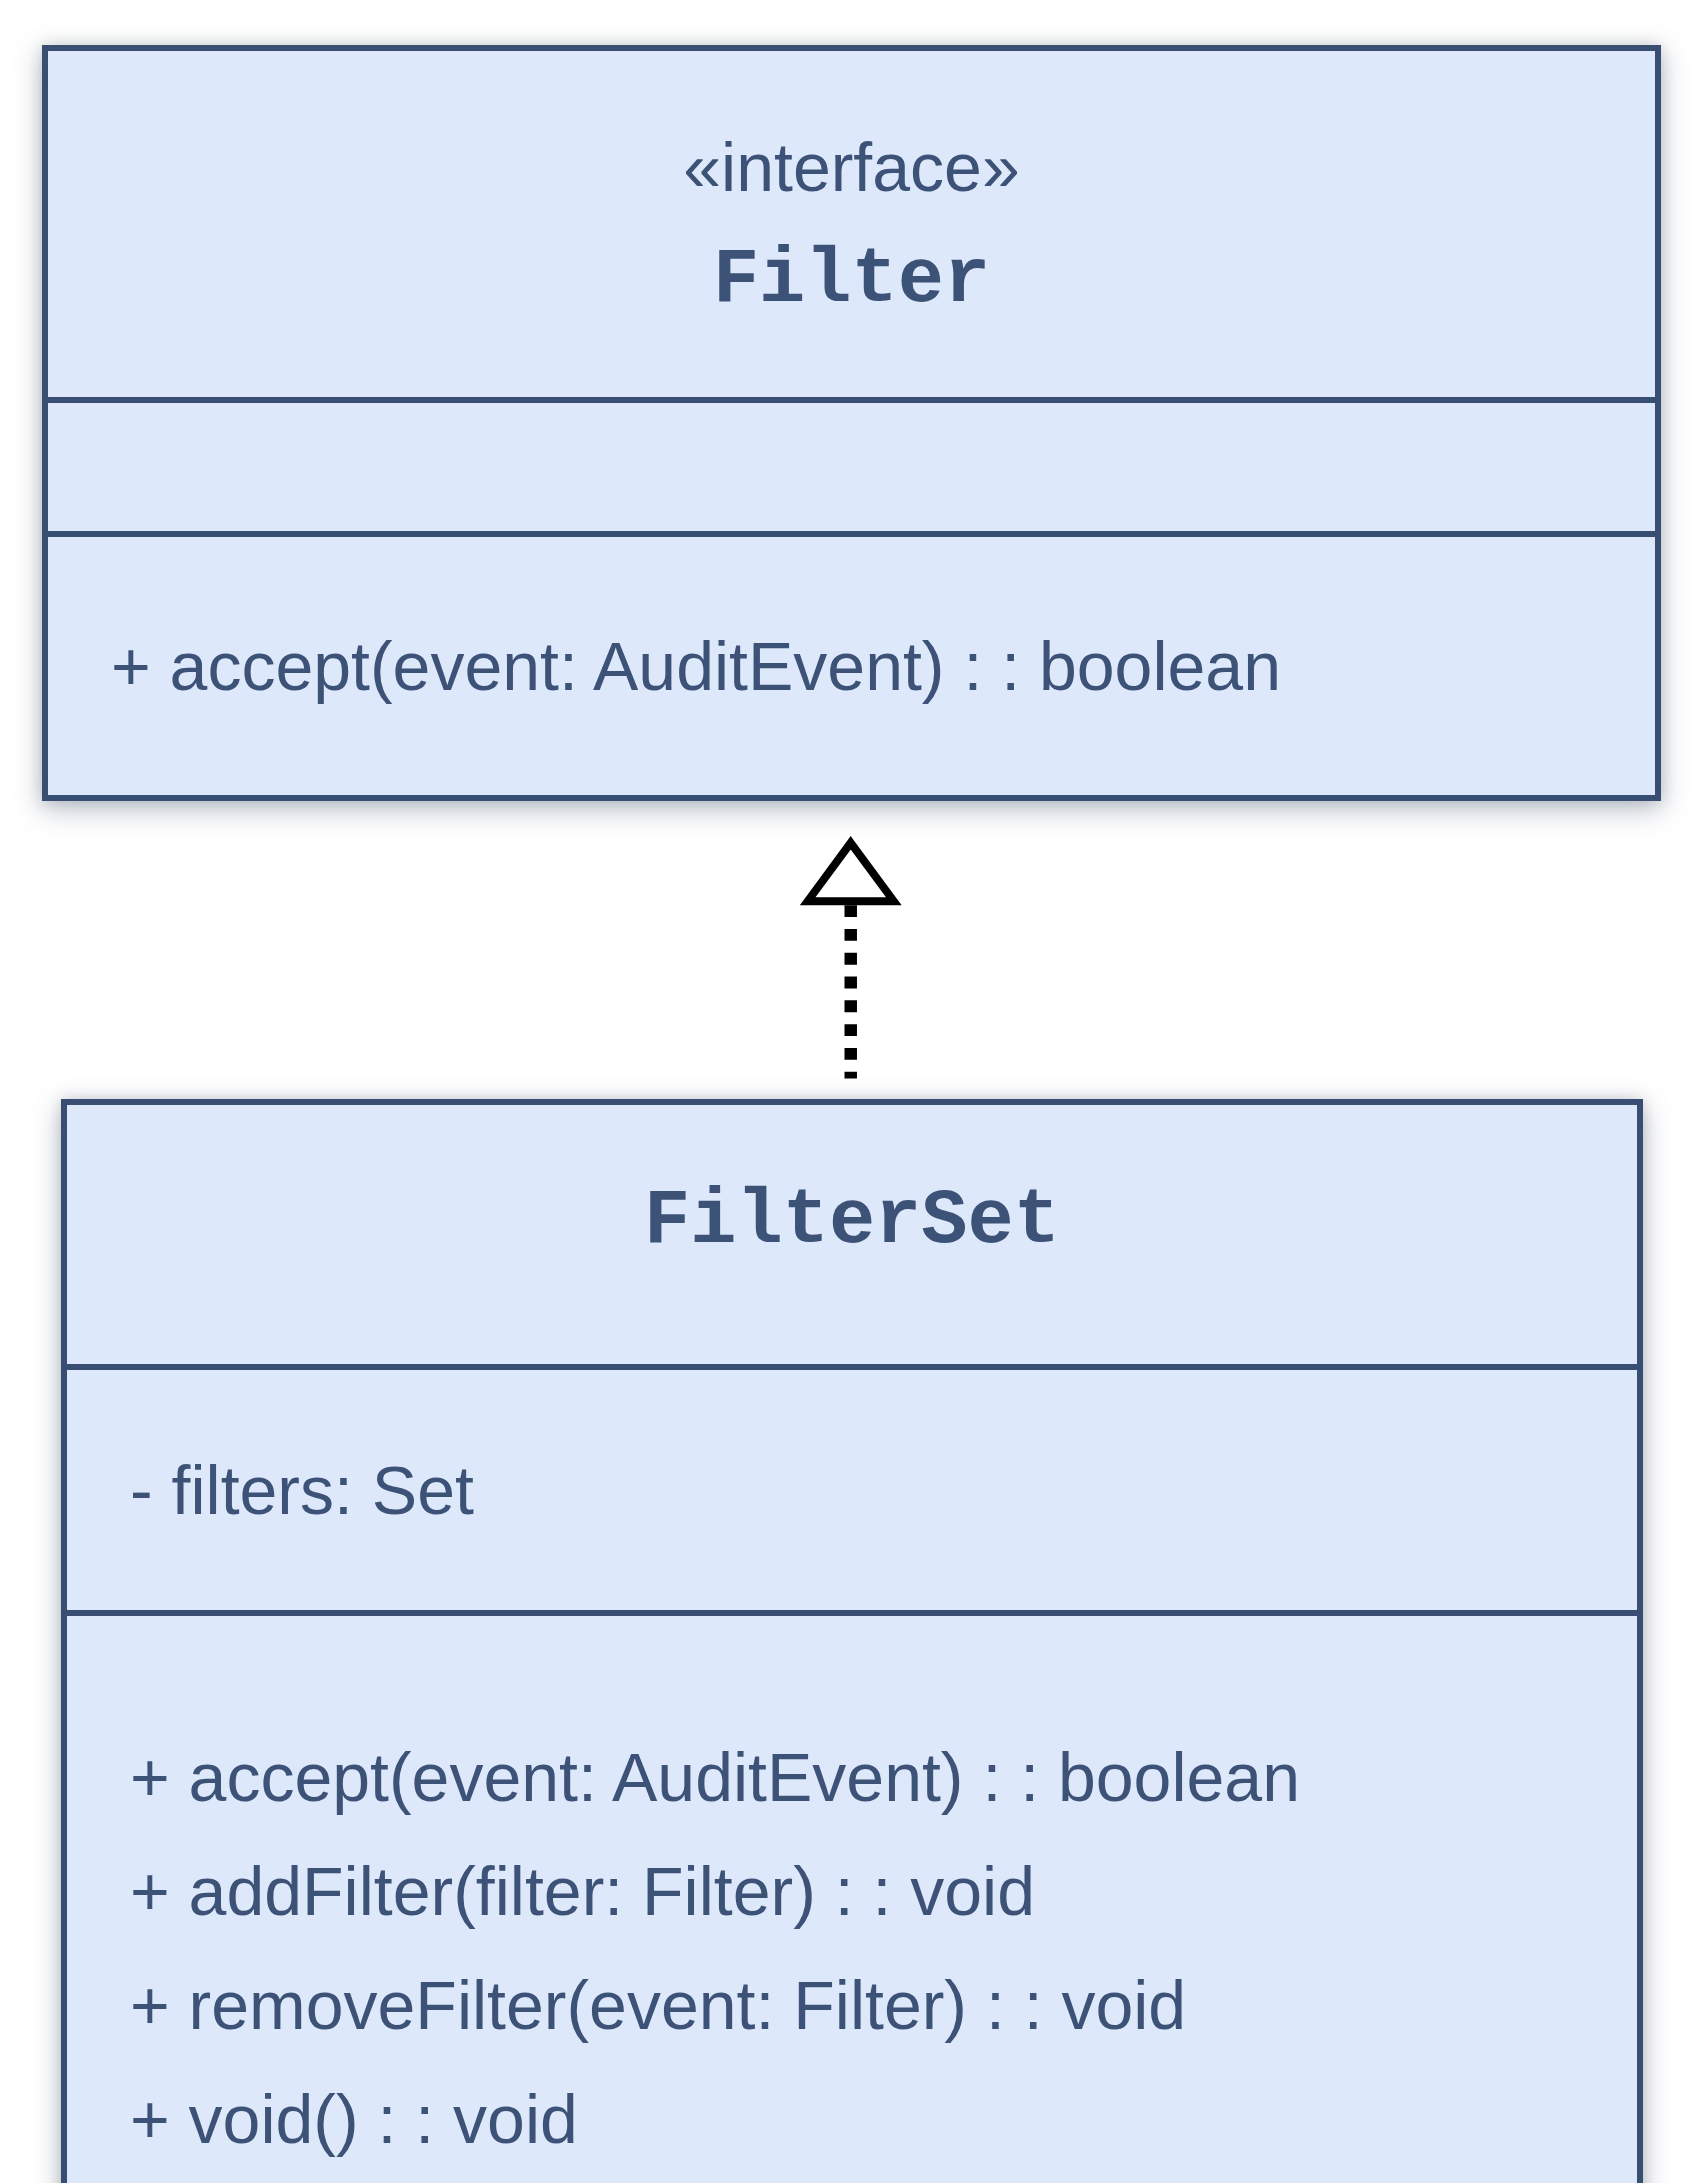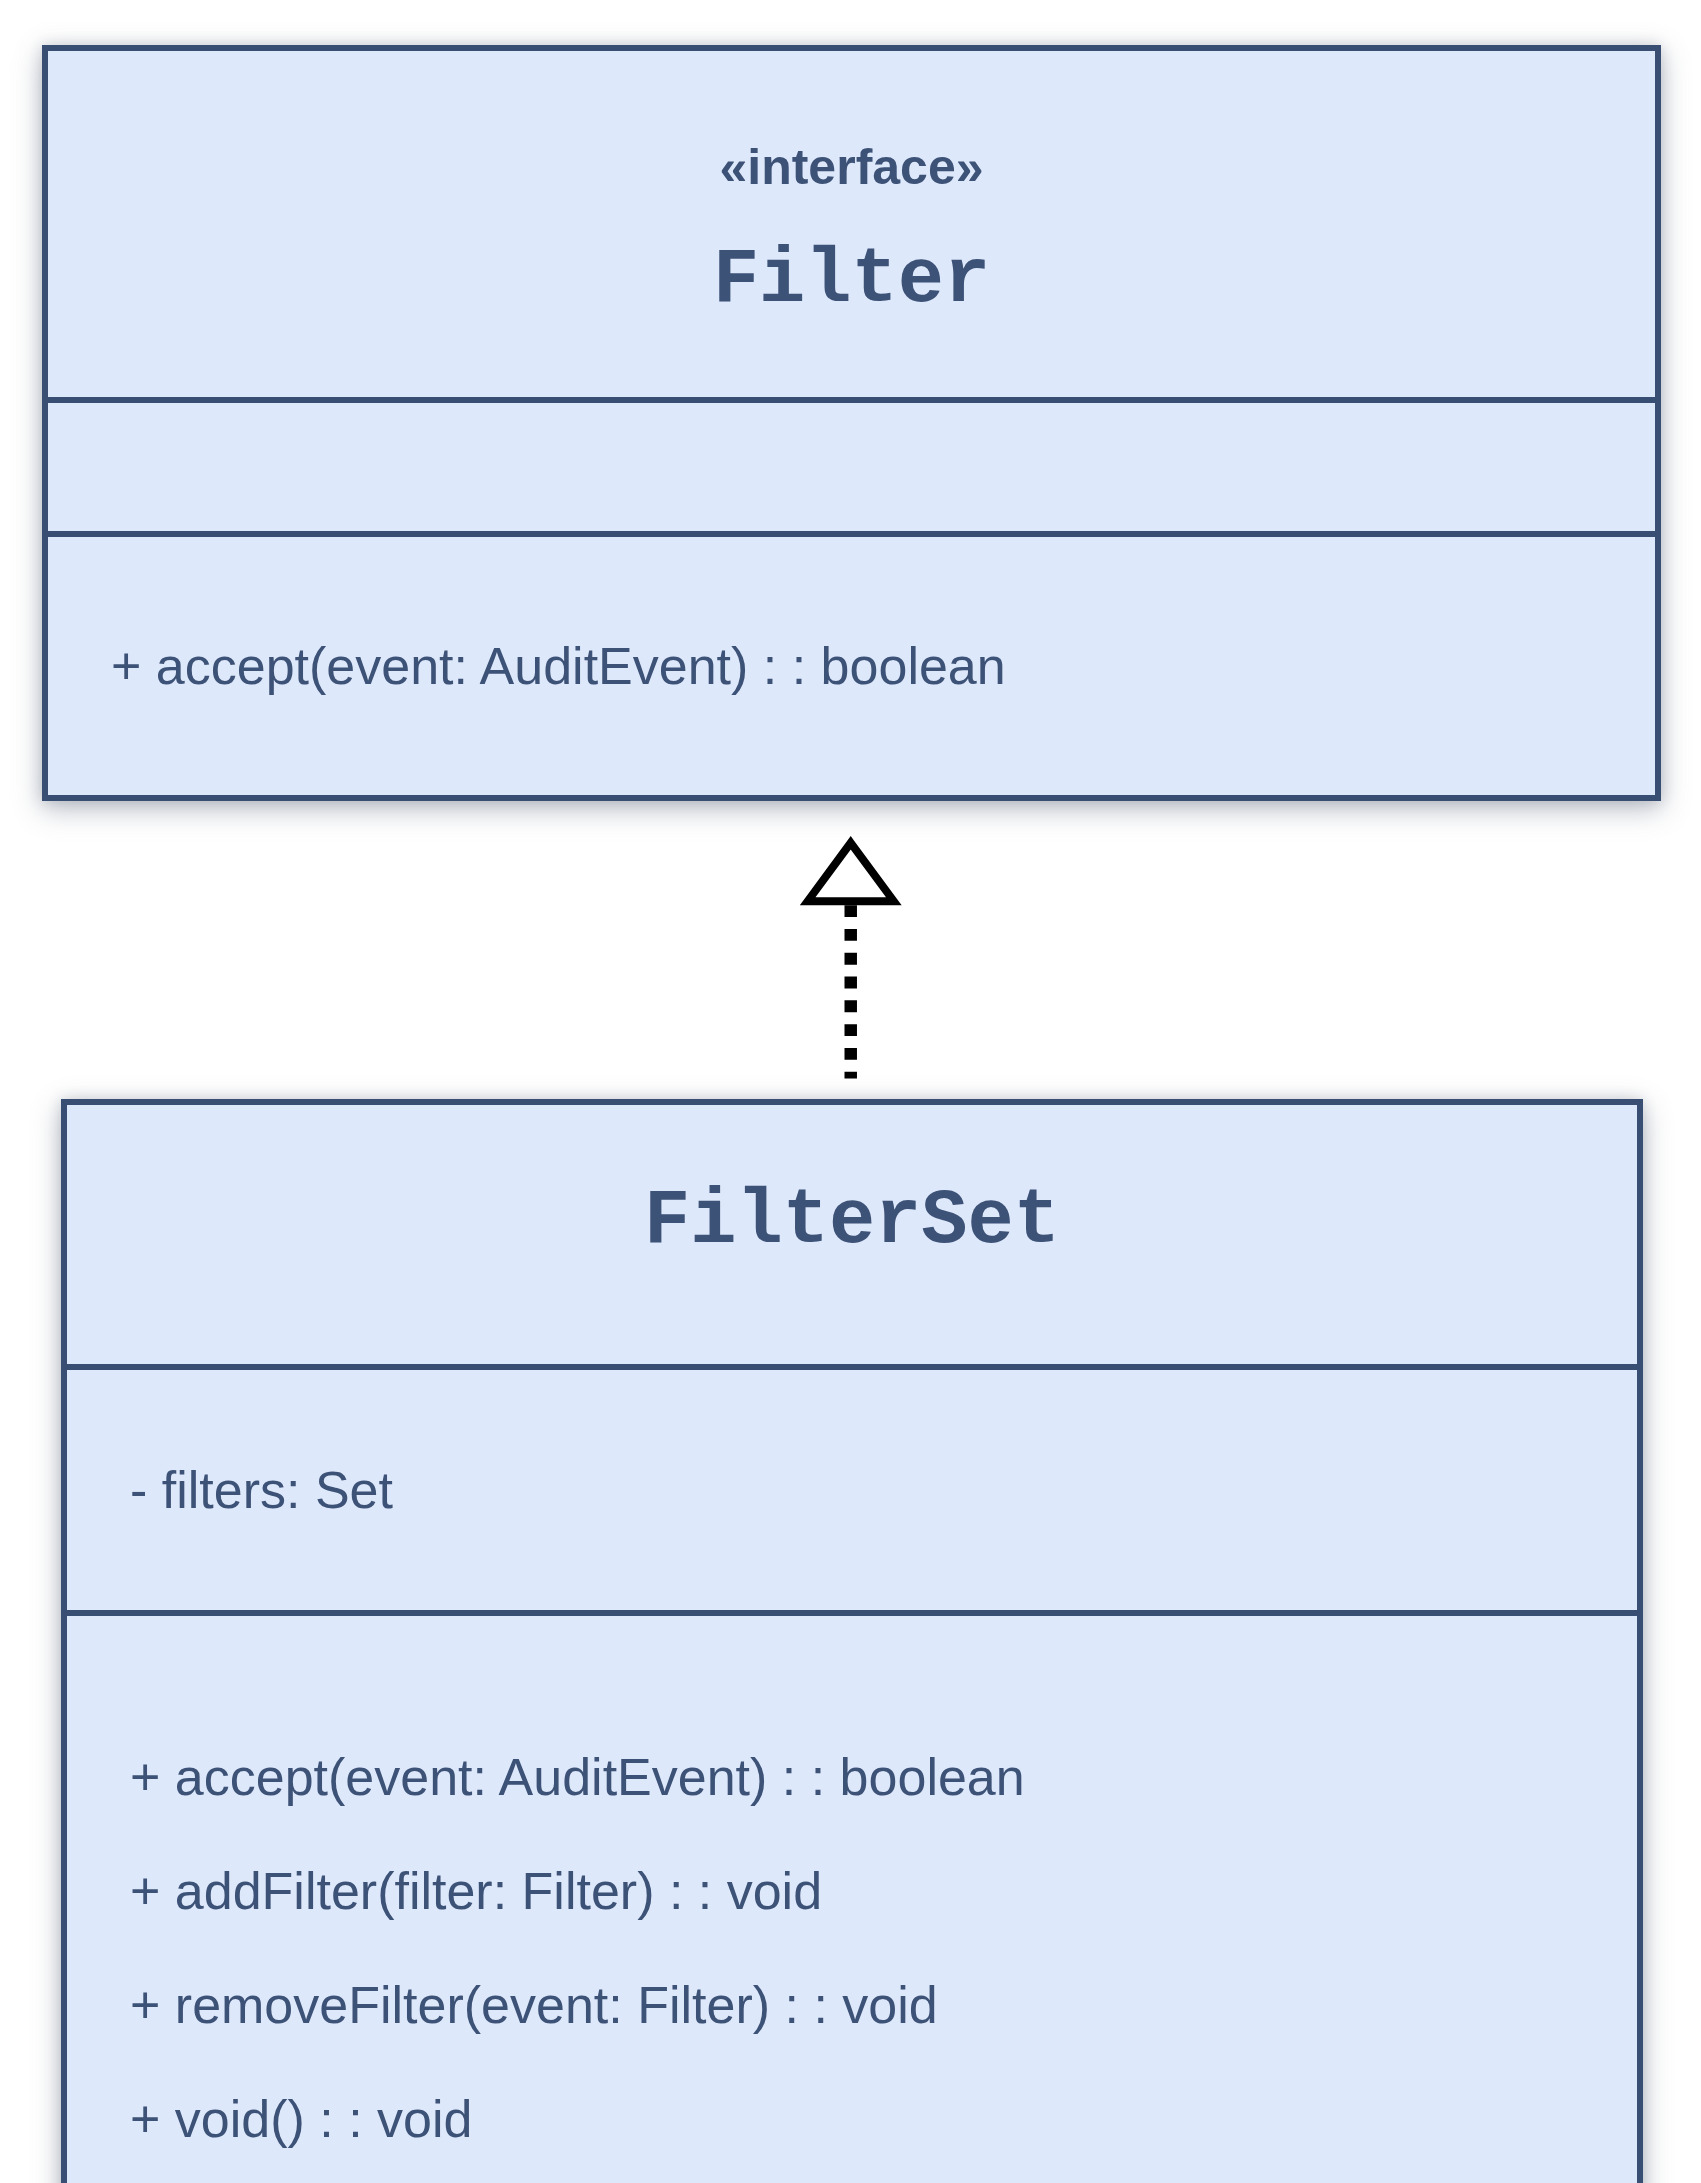--- a/index.html
+++ b/index.html
@@ -49,32 +49,32 @@
     align-items: center;
     text-align: center;
   }
   #filter-box .title-compartment { height: 346px; }
   #filter-box .attrs-compartment { height: 134px; }
   #filter-box .methods-compartment { flex: 1; }
   #filterset-box .title-compartment { height: 233px; }
   #filterset-box .attrs-compartment { height: 246px; margin-top: 26px; }
   #filterset-box .methods-compartment { flex: 1; }
   .stereotype {
-    font-size: 50px;
+    font-size: 68px;
     line-height: 114px;
-    font-weight: 700;
+    font-weight: 400;
   }
   .class-name {
     font-size: 77px;
     line-height: 114px;
     font-weight: 700;
     font-family: Liberation Mono, monospace;
   }
   .member-line {
-    font-size: 52px;
+    font-size: 68px;
     line-height: 114px;
     font-weight: 400;
     padding-left: 63px;
     white-space: nowrap;
   }
   .realization-arrow {
     position: absolute;
     left: 785px;
     top: 813px;
     overflow: visible;

